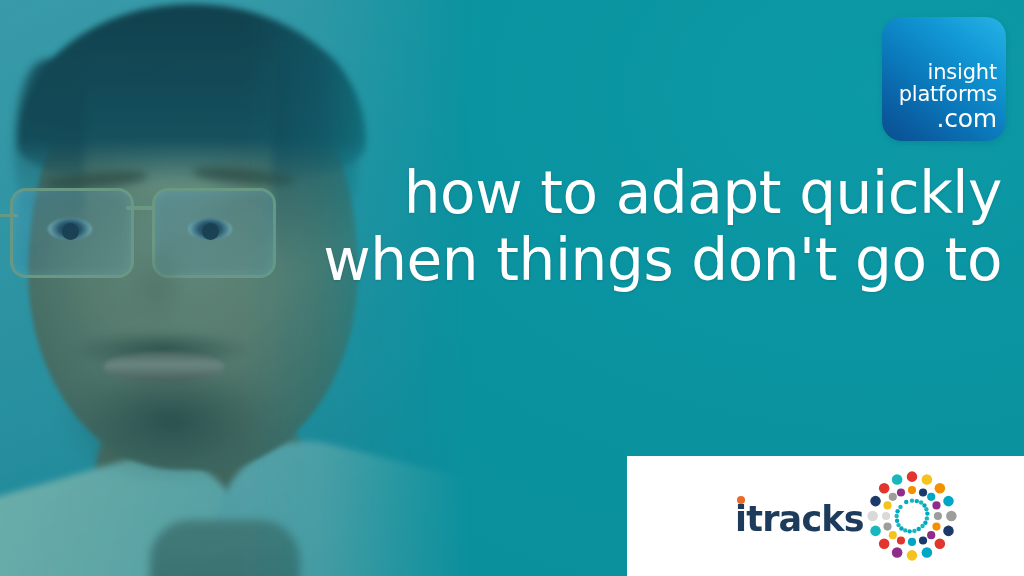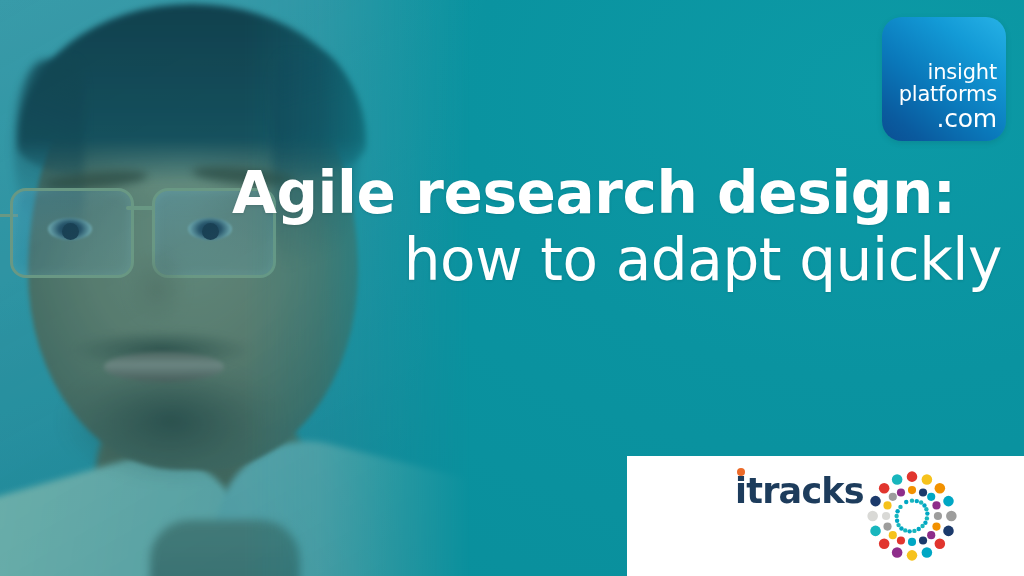--- a/index.html
+++ b/index.html
@@ -285,21 +285,21 @@
     top: 456px;
     width: 397px;
     height: 120px;
     background: #ffffff;
   }
   .itracks-inner {
     position: absolute;
     left: 108px;
     top: 12px;
     display: flex;
-    align-items: flex-start;
+    align-items: center;
   }
   .itracks-word {
     position: relative;
     color: #1d3c5c;
     font-weight: 700;
     font-size: 35px;
     letter-spacing: -0.8px;
     line-height: 1;
     padding-top: 6px;
   }
@@ -352,22 +352,22 @@
     <div class="nose"></div>
     <div class="beard"></div>
     <div class="mustache"></div>
     <div class="lips"></div>
 
     <div class="photo-tint"></div>
     <div class="photo-tint2"></div>
   </div>
 
   <div class="headline">
-    <span class="hl-bold">Agile research design:</span>
     <span class="hl-light">how to adapt quickly</span>
+    <span class="hl-light">when things don't go to</span>
   </div>
 
   <div class="ip-logo">
     <div class="ip-text">
       <span>insight</span>
       <span>platforms</span>
       <span class="ip-dotcom">.com</span>
     </div>
   </div>
 

